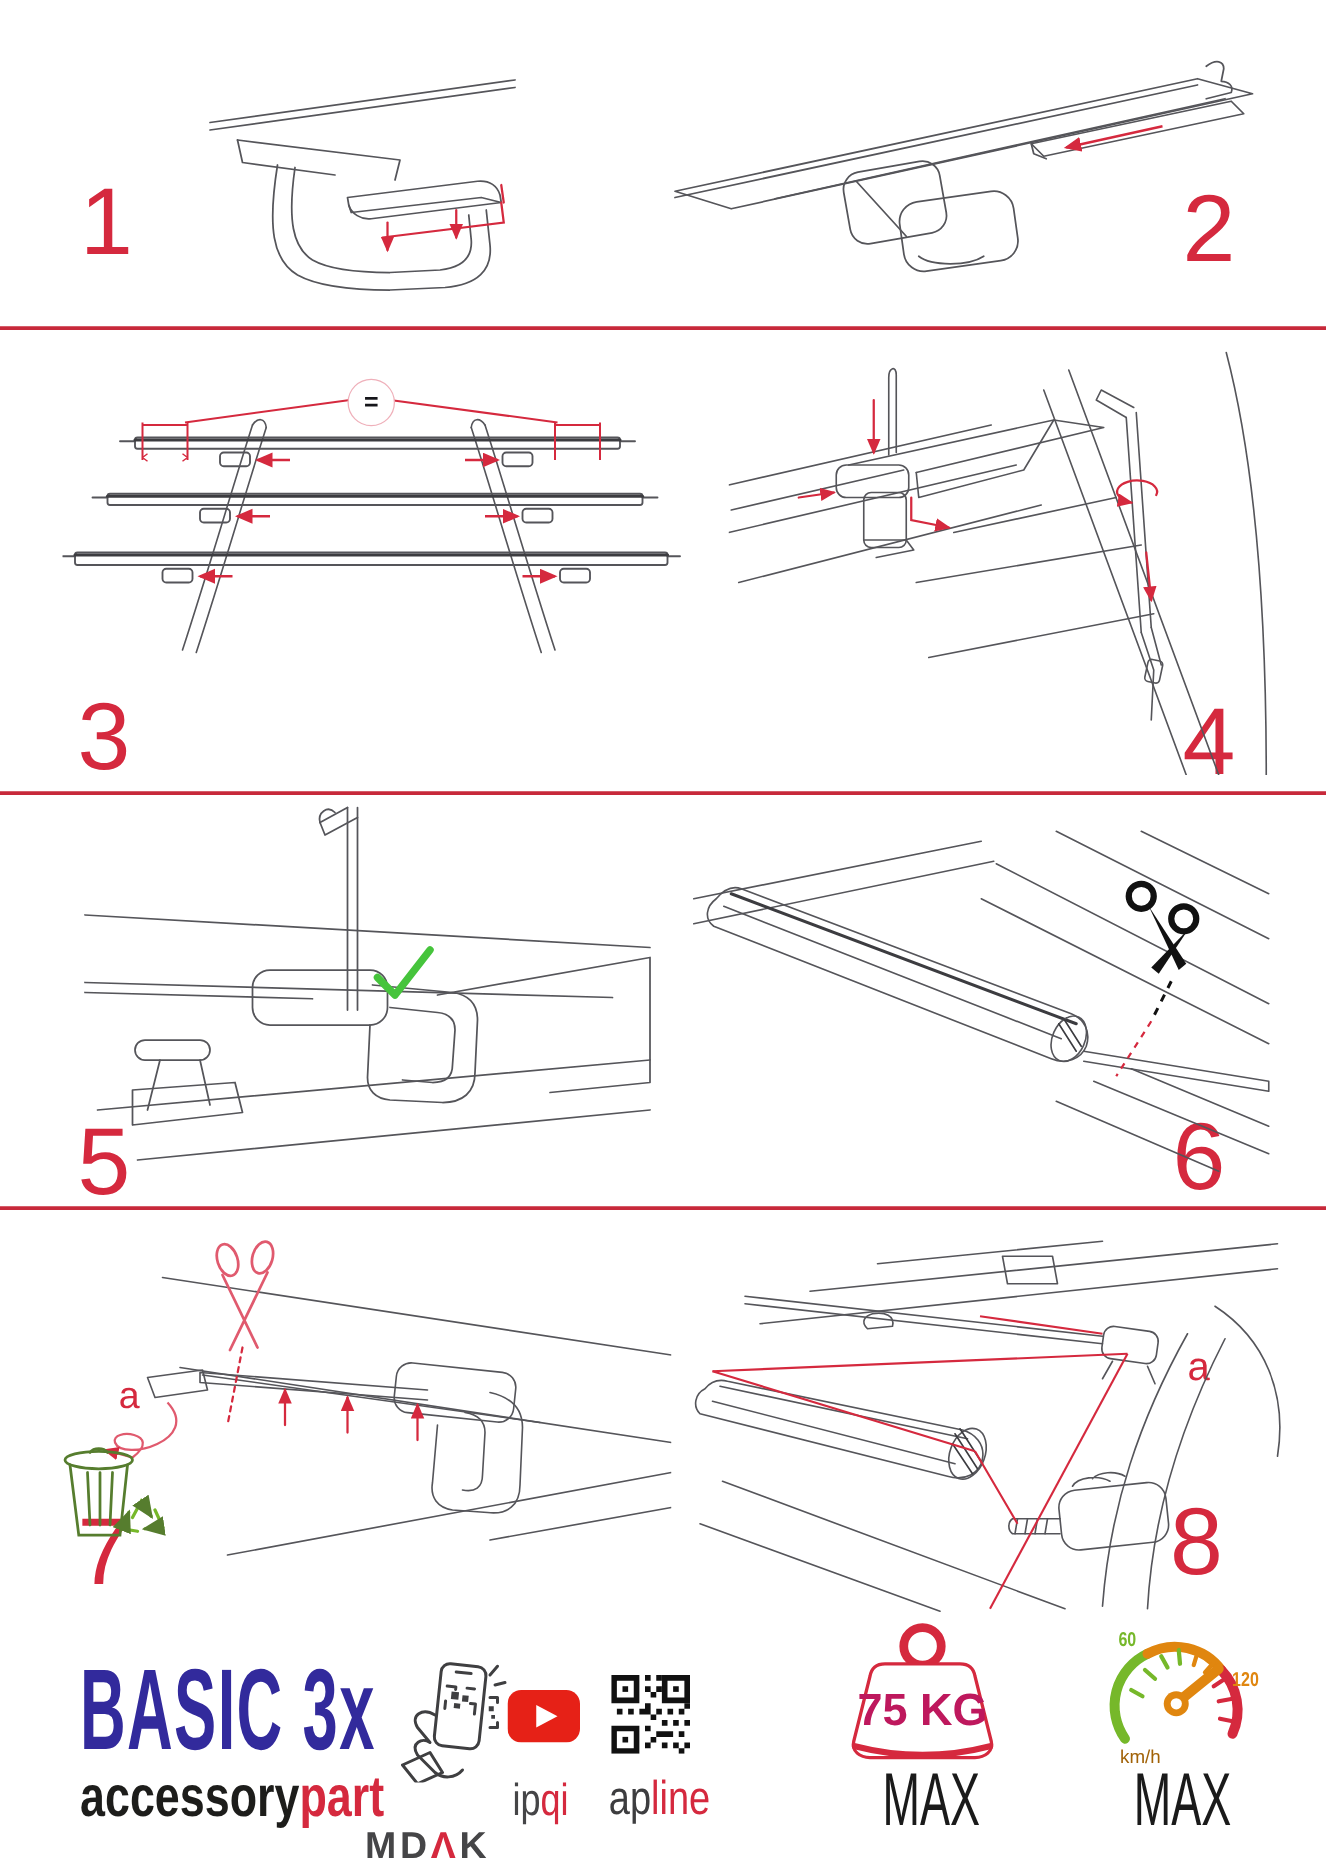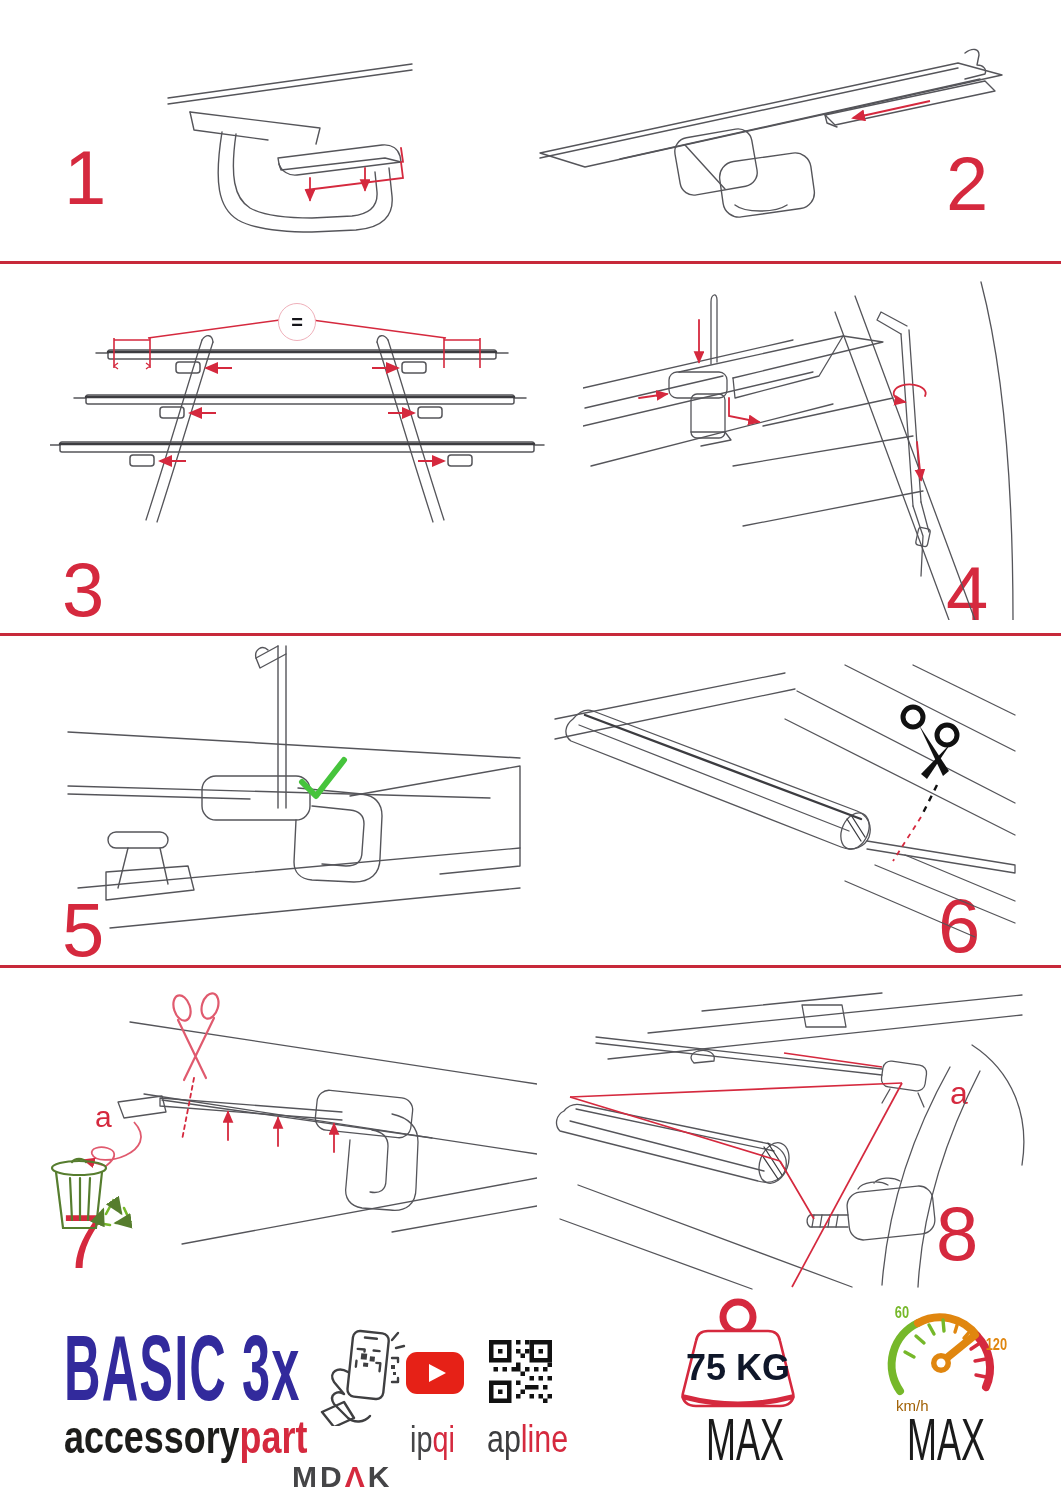--- a/index.html
+++ b/index.html
@@ -18,21 +18,21 @@
   .brand-sub{position:absolute;left:64px;top:1414px;font:700 46px/1 "Liberation Sans",sans-serif;
         transform:scaleX(.78);letter-spacing:0;}
   .brand-sub .b1{color:#1d1d1b;} .brand-sub .b2{color:#d5293e;}
   .mdak{position:absolute;left:292px;top:1462px;font:700 30px/1 "Liberation Sans",sans-serif;
         color:#454547;letter-spacing:3px;}
   .mdak .a-red{color:#d5293e;}
   .ipqi{position:absolute;left:410px;top:1422px;font:400 36px/1 "Liberation Sans",sans-serif;transform:scaleX(.8);}
   .ipqi .g{color:#454547;} .ipqi .r{color:#d5293e;}
   .apline{position:absolute;left:487px;top:1420px;font:400 38px/1 "Liberation Sans",sans-serif;transform:scaleX(.8);}
   .apline .g{color:#3d3d3f;} .apline .r{color:#d5293e;}
-  .kg-label{position:absolute;left:664px;top:1350px;width:148px;text-align:center;color:#0f172a;
+  .kg-label{position:absolute;left:664px;top:1350px;width:148px;text-align:center;color:#be185d;
         font:700 36px/1 "Liberation Sans",sans-serif;}
   .max{position:absolute;font:400 60px/1 "Liberation Sans",sans-serif;color:#1a1a1a;transform:scaleX(.6);transform-origin:50% 100%;}
   .max-load{left:684px;top:1410px;width:110px;text-align:center;}
   .max-speed{left:885px;top:1410px;width:110px;text-align:center;}
   .spd-lbl{position:absolute;font:700 16px/1 "Liberation Sans",sans-serif;transform:scaleX(.8);}
   .spd-60{left:893px;top:1305px;color:#76b82a;}
   .spd-120{left:983px;top:1337px;color:#e0860f;}
   .kmh{position:absolute;left:896px;top:1398px;width:90px;text-align:left;color:#a16207;
         font:400 15px/1 "Liberation Sans",sans-serif;}
 </style>

